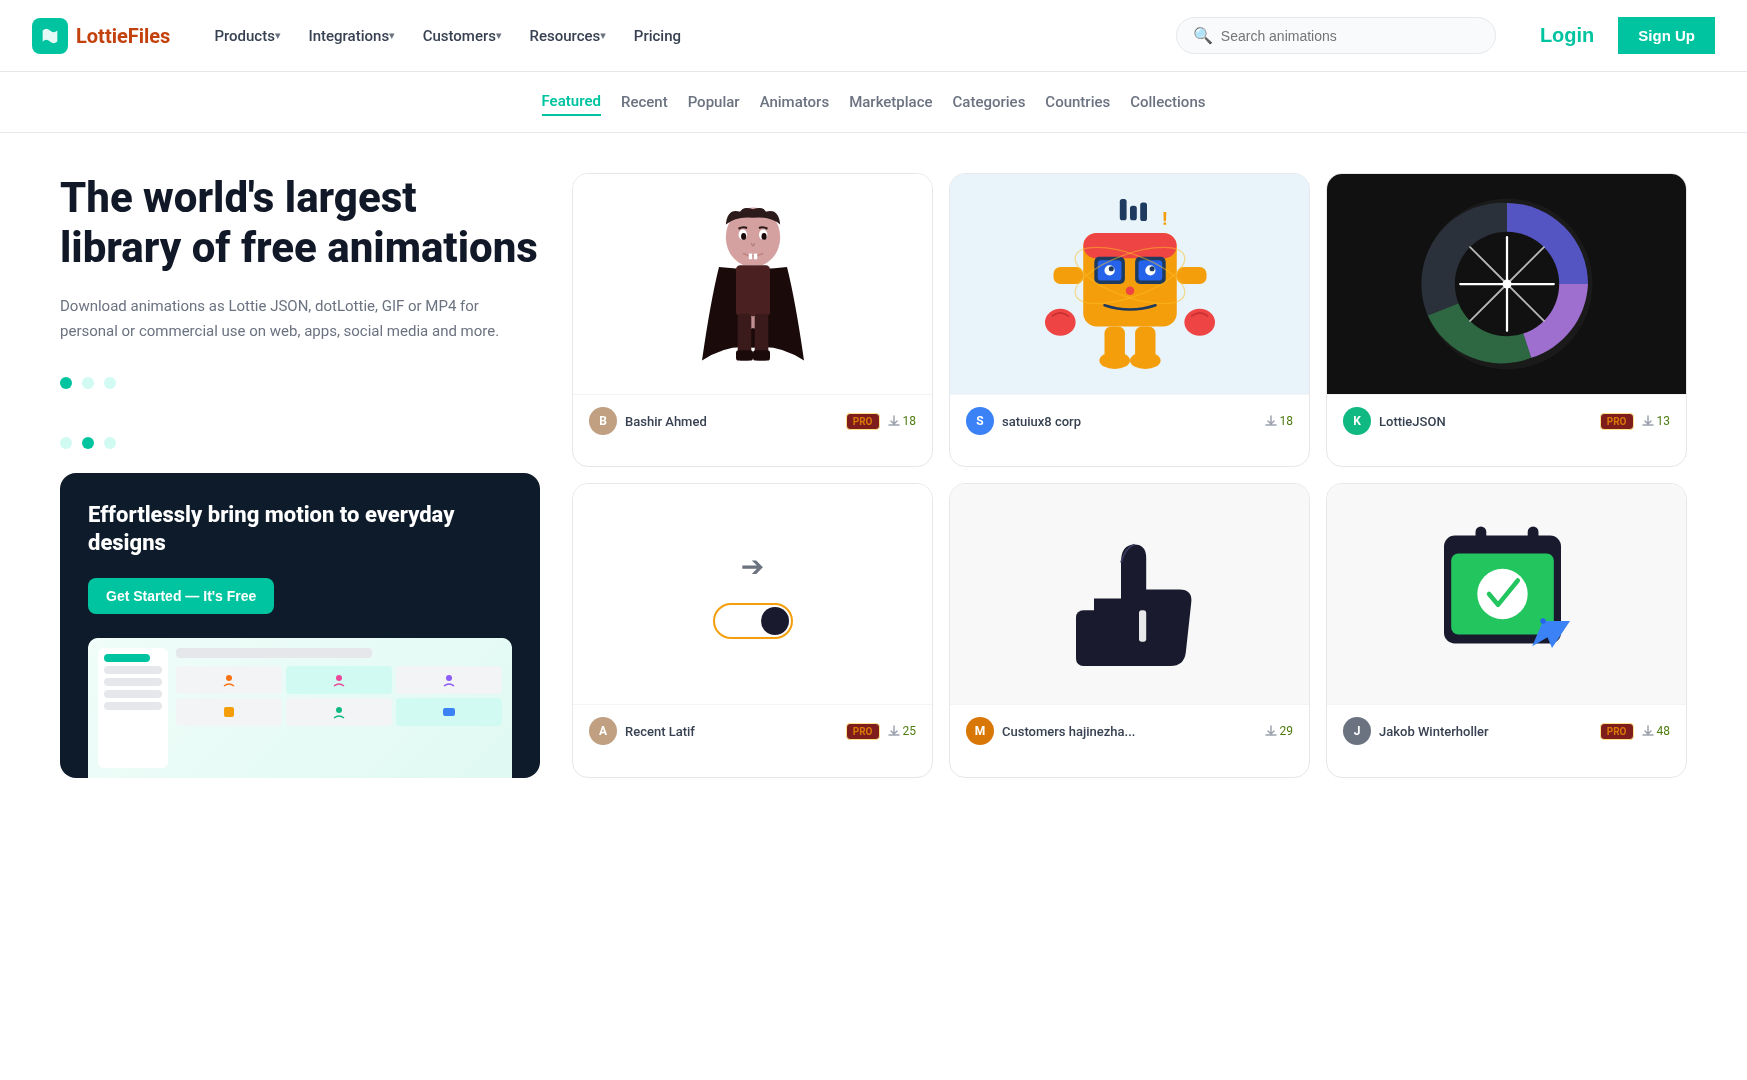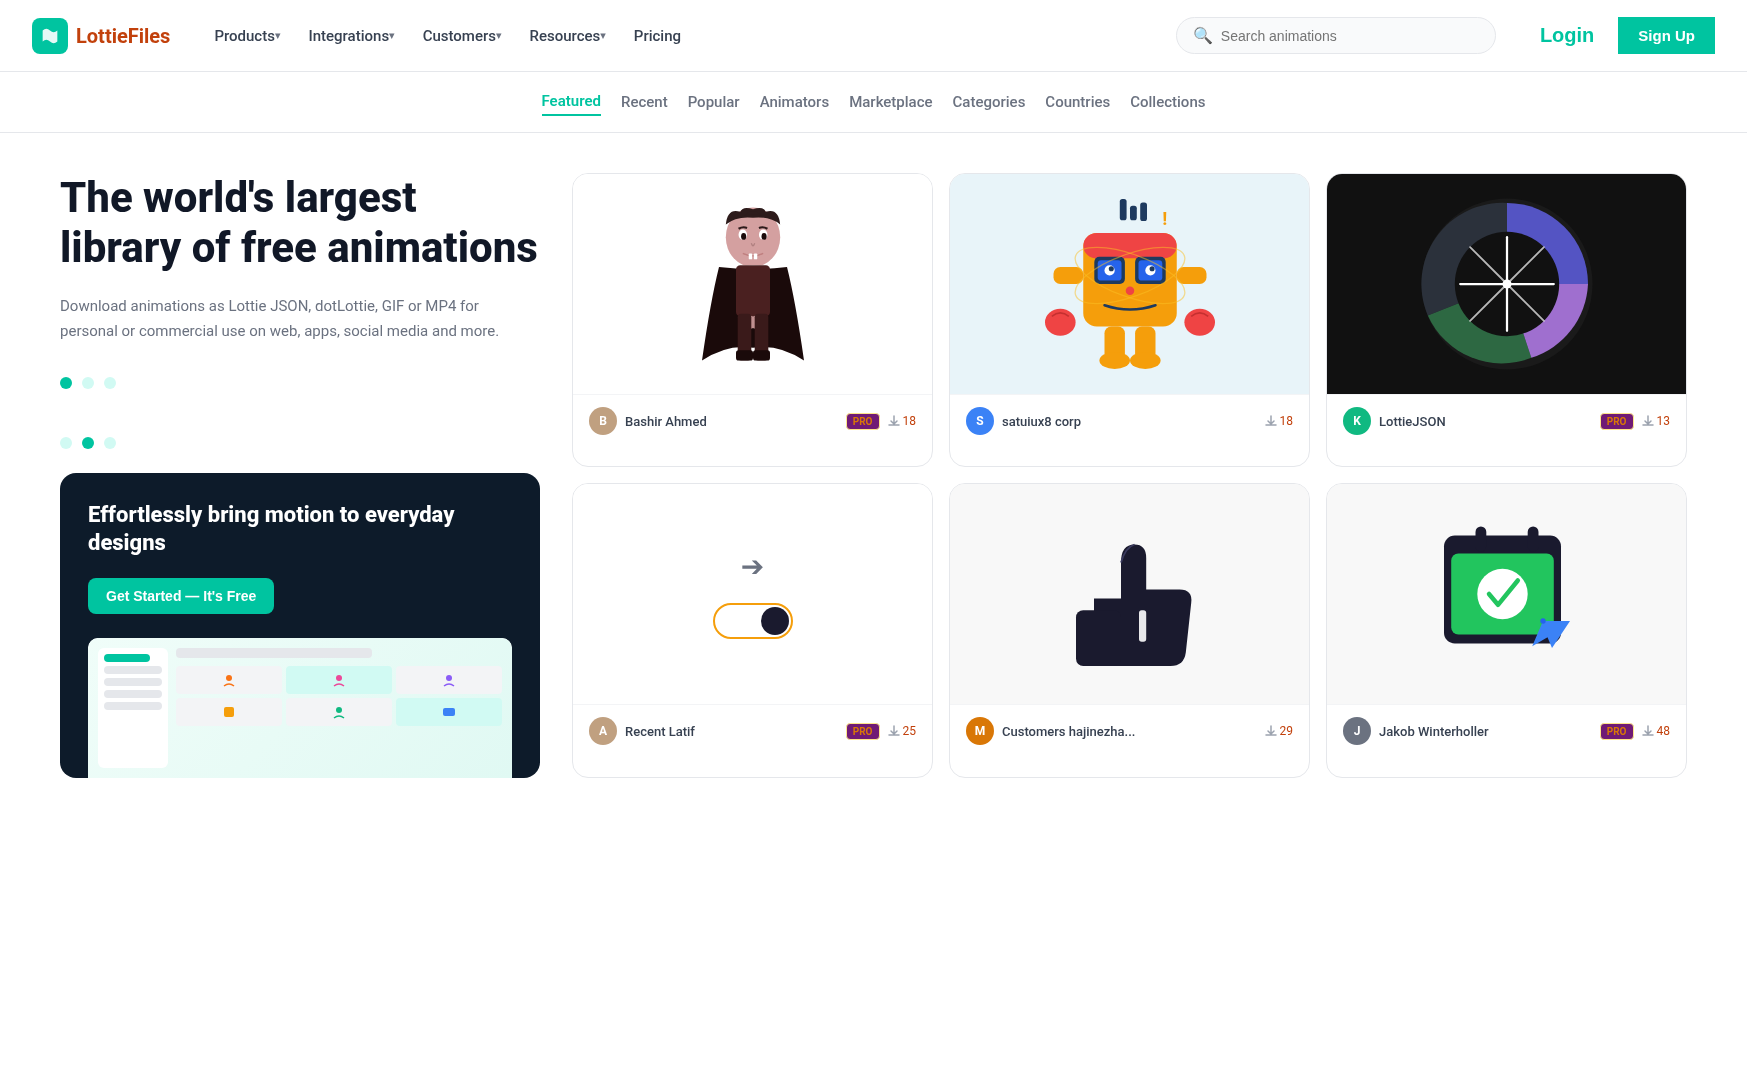--- a/index.html
+++ b/index.html
@@ -297,34 +297,34 @@
     .creator-name {
       font-size: 13px;
       font-weight: 500;
       color: #374151;
       flex: 1;
       white-space: nowrap;
       overflow: hidden;
       text-overflow: ellipsis;
     }
     .pro-badge {
-      background: #701a75;
+      background: #7f1d1d;
       color: #d97706;
       font-size: 10px;
       font-weight: 700;
       padding: 2px 6px;
       border-radius: 4px;
       border: 1px solid #fde68a;
     }
     .download-count {
       display: flex;
       align-items: center;
       gap: 3px;
       font-size: 12px;
-      color: #c2410c;
+      color: #4d7c0f;
       margin-left: auto;
     }
 
     
     .toggle-container {
       display: flex;
       flex-direction: column;
       align-items: center;
       gap: 20px;
     }

